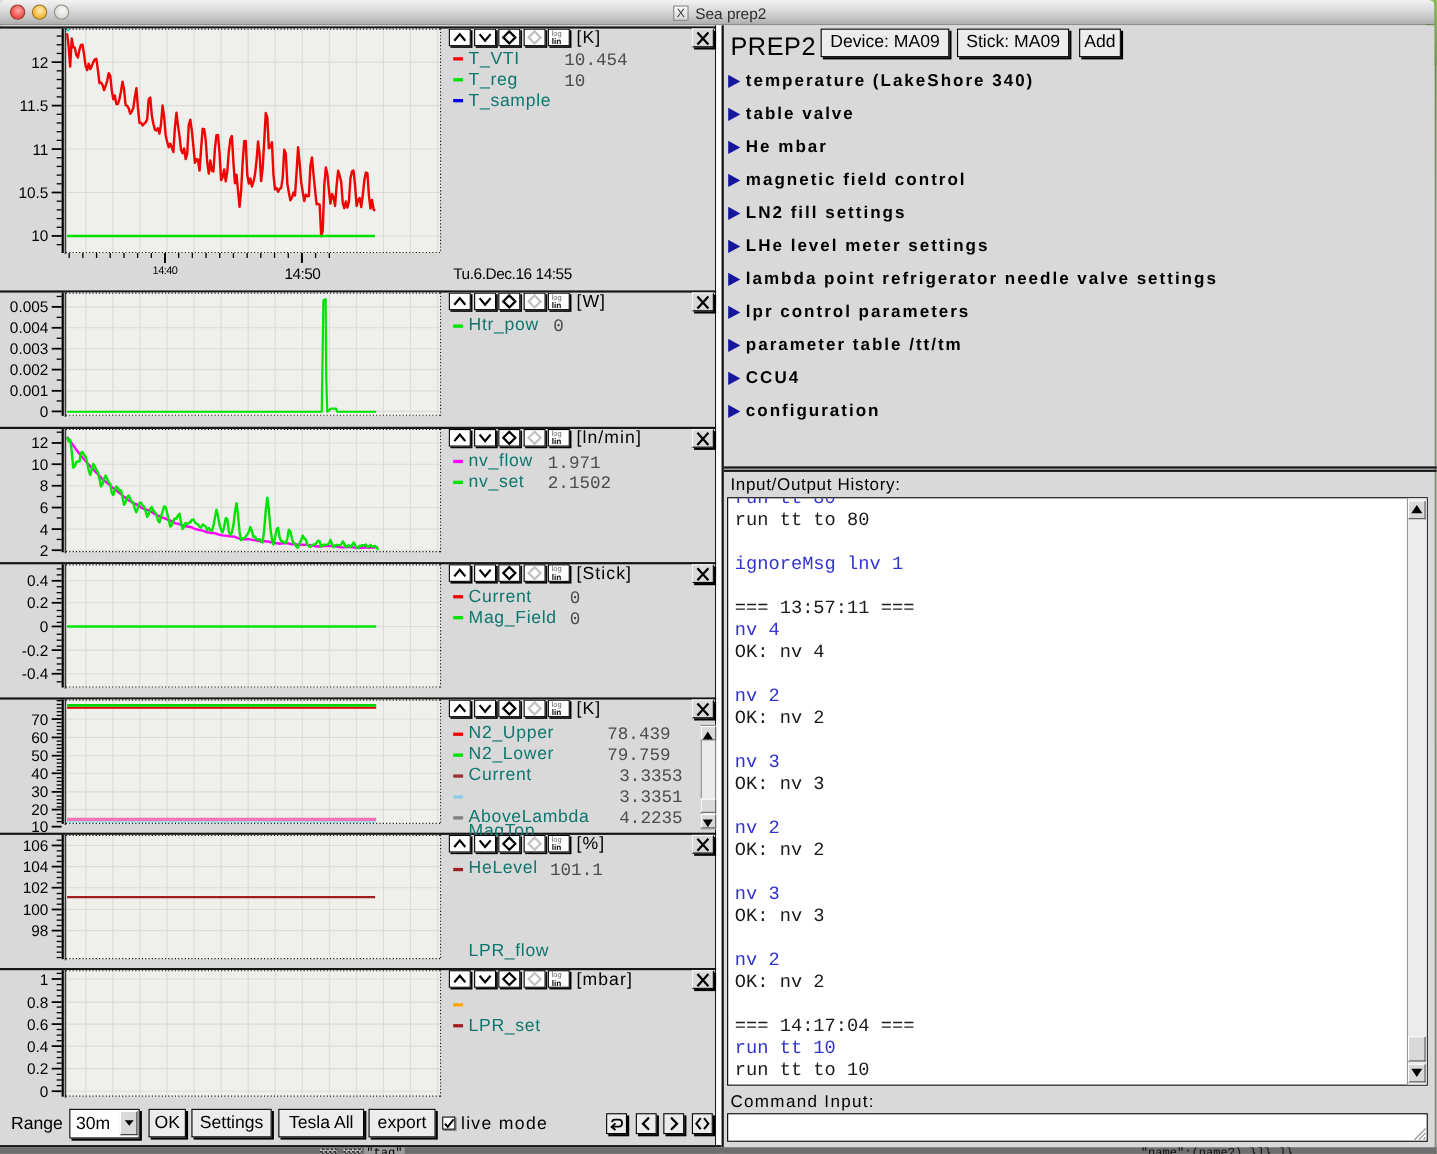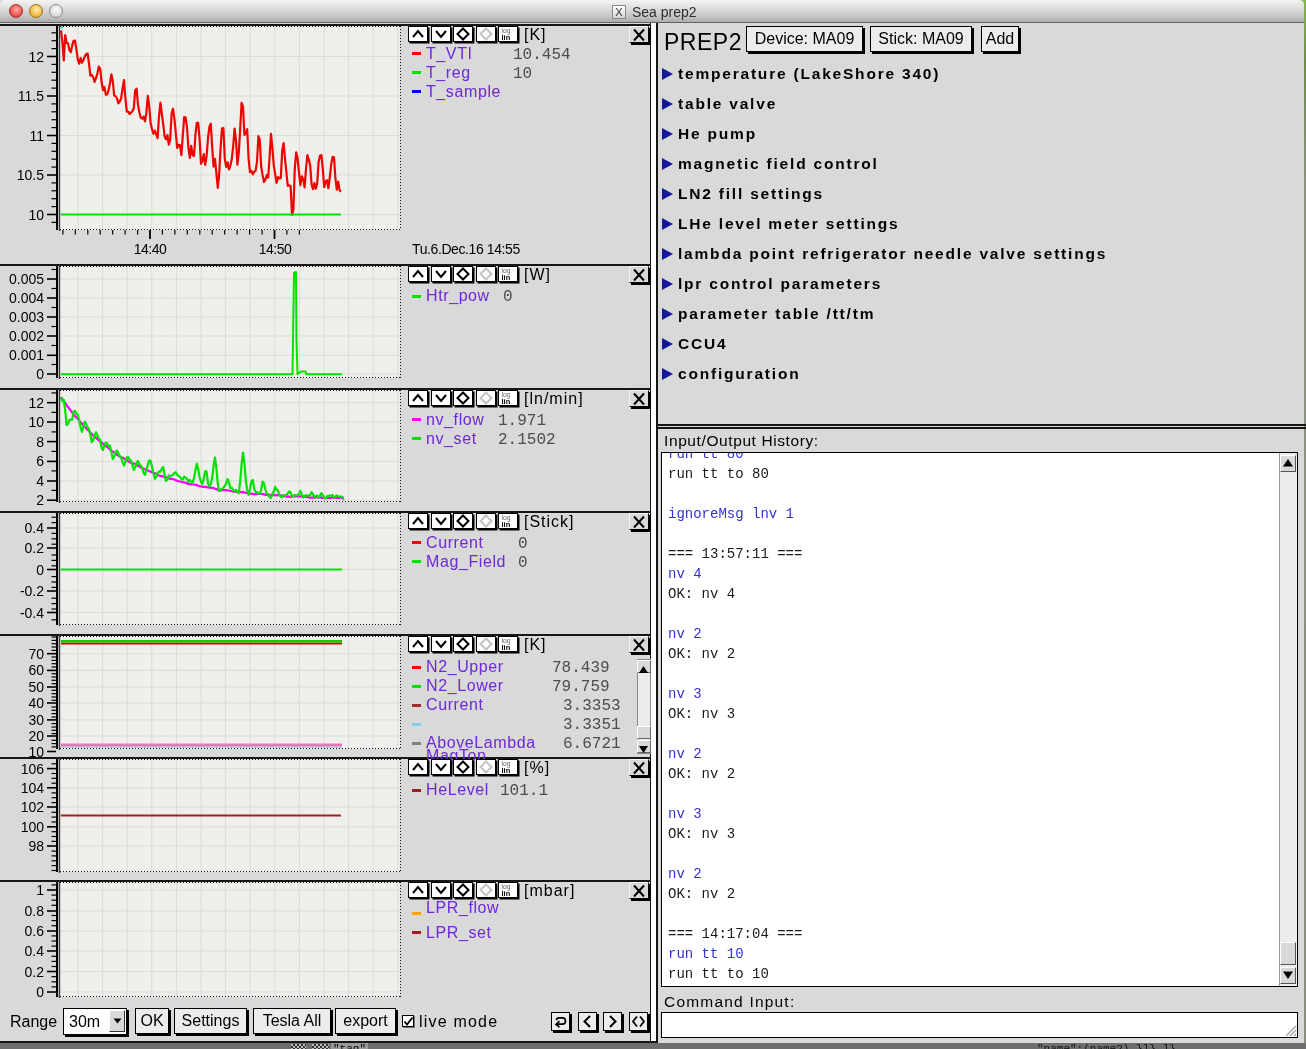--- a/index.html
+++ b/index.html
@@ -1,20 +1,20 @@
 <!DOCTYPE html>
 <html><head><meta charset="utf-8"><style>
 *{margin:0;padding:0;box-sizing:border-box}
 html,body{width:1306px;height:1049px;overflow:hidden;background:#d9d9d9;font-family:"Liberation Sans",sans-serif}
 .abs{position:absolute}
 .tb{position:absolute;width:20px;height:16px;border:1px solid #000;box-shadow:1.5px 1.5px 0 #000;display:flex;align-items:center;justify-content:center}
 .xb{position:absolute;width:20px;height:17px;border:1px solid #000;background:#d9d9d9;box-shadow:2px 2px 0 #000;border-top-color:#f5f5f5;border-left-color:#f5f5f5;display:flex;align-items:center;justify-content:center}
 .unit{position:absolute;font-size:16px;letter-spacing:1px;color:#000}
 .dash{position:absolute;width:9px;height:3px}
-.lname{position:absolute;font-size:16px;letter-spacing:0.6px;color:#6d28d9;white-space:pre}
+.lname{position:absolute;font-size:16px;letter-spacing:0.6px;color:#0f766e;white-space:pre}
 .lval{position:absolute;font-family:"Liberation Mono",monospace;font-size:16px;color:#4d4d4d;white-space:pre}
 .btn{position:absolute;background:#ececec;border:1px solid #000;box-shadow:2px 2px 0 #000;font-size:16px;color:#000;display:flex;align-items:center;justify-content:center;white-space:nowrap}
 .row{position:absolute;font-weight:bold;font-size:15.5px;letter-spacing:1.8px;color:#000;white-space:nowrap}
 .tri{position:absolute;width:0;height:0;border-left:11px solid #16169c;border-top:6.5px solid transparent;border-bottom:6.5px solid transparent}
 .mono{font-family:"Liberation Mono",monospace}
 </style></head><body>
 <div class="abs" style="left:1296px;top:0;width:10px;height:60px;background:linear-gradient(#8fbe5a,#7ba94e)"></div>
 <div class="abs" style="left:1303.5px;top:0;width:2.5px;height:1049px;background:linear-gradient(#86b455 0%,#6f8a4c 6%,#57644299 18%,#515c4199 100%)"></div>
 <div class="abs" style="left:0;top:0;width:1304px;height:23px;background:linear-gradient(#f3f3f3 0%,#dcdcdc 40%,#c4c4c4 75%,#adadad 100%);border-bottom:1px solid #636363;border-radius:5px 5px 0 0"></div>
 <div class="abs" style="left:0;top:0;width:8px;height:8px;background:#8a8a8a;z-index:-1"></div>
@@ -430,21 +430,21 @@
     <line x1="51.5" y1="976.7" x2="56" y2="976.7" stroke="#000" stroke-width="1.2"></line>
     <line x1="51.5" y1="981.8" x2="56" y2="981.8" stroke="#000" stroke-width="1.2"></line>
     <line x1="51.5" y1="986.9" x2="56" y2="986.9" stroke="#000" stroke-width="1.2"></line>
     <text x="44" y="895.0" text-anchor="end" font-size="14" letter-spacing="0" fill="#000" font-family="Liberation Sans, sans-serif">1</text>
     <text x="44" y="916.0" text-anchor="end" font-size="14" letter-spacing="0" fill="#000" font-family="Liberation Sans, sans-serif">0.8</text>
     <text x="44" y="936.0" text-anchor="end" font-size="14" letter-spacing="0" fill="#000" font-family="Liberation Sans, sans-serif">0.6</text>
     <text x="44" y="956.0" text-anchor="end" font-size="14" letter-spacing="0" fill="#000" font-family="Liberation Sans, sans-serif">0.4</text>
     <text x="44" y="976.5" text-anchor="end" font-size="14" letter-spacing="0" fill="#000" font-family="Liberation Sans, sans-serif">0.2</text>
     <text x="44" y="997.0" text-anchor="end" font-size="14" letter-spacing="0" fill="#000" font-family="Liberation Sans, sans-serif">0</text>
   </svg>
-<div class="abs" style="left:120px;top:241px;width:60px;text-align:center;font-size:14px;letter-spacing:-0.5px">14:40</div>
+<div class="abs" style="left:120px;top:241px;width:60px;text-align:center;font-size:10px;letter-spacing:-0.5px">14:40</div>
 <div class="abs" style="left:245px;top:241px;width:60px;text-align:center;font-size:14px;letter-spacing:-0.5px">14:50</div>
 <div class="abs" style="left:412px;top:241px;font-size:14px;letter-spacing:-0.4px">Tu.6.Dec.16 14:55</div>
 <div class="tb" style="left:408px;top:26px;background:#fff">
     <svg width="18" height="16" viewBox="0 0 18 16">
       <path d="M4 11 L9 5 L14 11" fill="none" stroke="#000" stroke-width="2"></path>
     </svg>
   </div>
 <div class="tb" style="left:430.5px;top:26px;background:#fff">
     <svg width="18" height="16" viewBox="0 0 18 16">
       <path d="M4 5 L9 11 L14 5" fill="none" stroke="#000" stroke-width="2"></path>
@@ -630,21 +630,21 @@
 <div class="lname" style="left:426px;top:677px">N2_Lower</div>
 <div class="lval" style="left:552px;top:678px">79.759</div>
 <div class="dash" style="left:412px;top:703.5px;background:#a03030"></div>
 <div class="lname" style="left:426px;top:696px">Current</div>
 <div class="lval" style="left:563px;top:697px">3.3353</div>
 <div class="dash" style="left:412px;top:722.5px;background:#87ceeb"></div>
 <div class="lname" style="left:426px;top:747px">MagTop</div>
 <div class="lval" style="left:563px;top:716px">3.3351</div>
 <div class="dash" style="left:412px;top:741.5px;background:#808080"></div>
 <div class="lname" style="left:426px;top:734px">AboveLambda</div>
-<div class="lval" style="left:563px;top:735px">6.6721</div>
+<div class="lval" style="left:563px;top:735px">4.2235</div>
 <div class="abs" style="left:637px;top:659px;width:14px;height:95px;background:#ebebeb;border:1px solid #888"></div>
 <div class="abs" style="left:637px;top:660px;width:14px;height:13px;background:#d9d9d9;border:1px solid #666;border-top-color:#fff;border-left-color:#fff"><svg width="11" height="11" viewBox="0 0 11 11">
       <path d="M5.5 2 L10 9 L1 9 Z" fill="#000"></path>
     </svg></div>
 <div class="abs" style="left:637px;top:740px;width:14px;height:13px;background:#d9d9d9;border:1px solid #666;border-top-color:#fff;border-left-color:#fff"><svg width="11" height="11" viewBox="0 0 11 11">
       <path d="M1 2 L10 2 L5.5 9 Z" fill="#000"></path>
     </svg></div>
 <div class="abs" style="left:637px;top:726px;width:14px;height:13px;background:#d9d9d9;border:1px solid #666;border-top-color:#fff;border-left-color:#fff"></div>
 <div class="tb" style="left:408px;top:759px;background:#fff">
     <svg width="18" height="16" viewBox="0 0 18 16">
@@ -707,21 +707,21 @@
       <text x="2.5" y="14" font-size="7.5" font-weight="bold" font-family="Liberation Sans" fill="#000">lin</text>
     </svg>
   </div>
 <div class="unit" style="left:524px;top:882px">[mbar]</div>
 <div class="xb" style="left:629px;top:882px">
     <svg width="18" height="16" viewBox="0 0 18 16">
       <path d="M4 2.5 L14 13.5 M14 2.5 L4 13.5" stroke="#000" stroke-width="2" fill="none"></path>
     </svg>
   </div>
 <div class="dash" style="left:412px;top:912.0px;background:#ffa500"></div>
-<div class="lname" style="left:426px;top:899px">LPR_flow</div>
+<div class="lname" style="left:426px;top:856px">LPR_flow</div>
 <div class="dash" style="left:412px;top:931.0px;background:#a02020"></div>
 <div class="lname" style="left:426px;top:923.5px">LPR_set</div>
 <div class="abs" style="left:10px;top:1013px;font-size:16px">Range</div>
 <div class="abs" style="left:63px;top:1008px;width:64px;height:27px;background:#fff;border:1.5px solid #000;box-shadow:2px 2px 0 #000"></div>
 <div class="abs" style="left:69px;top:1013px;font-size:16px">30m</div>
 <div class="abs" style="left:109px;top:1010px;width:16px;height:22px;background:#d9d9d9;border:1px solid #333;border-top-color:#fdfdfd;border-left-color:#fdfdfd"></div>
 <svg class="abs" style="left:112px;top:1017px" width="11" height="8">
     <path d="M1.5 1.5 L9.5 1.5 L5.5 6.5 Z" fill="#000"></path>
   </svg>
 <div class="btn" style="left:135px;top:1008px;width:34px;height:26px">OK</div>
@@ -758,42 +758,42 @@
 <div class="abs" style="left:656px;top:23px;width:648px;height:1020px;background:#d9d9d9;border-left:2px solid #161616"></div>
 <div class="abs" style="left:664px;top:29px;font-size:23px;letter-spacing:0.5px;color:#000">PREP2</div>
 <div class="btn" style="left:746px;top:26px;width:117px;height:26px">Device: MA09</div>
 <div class="btn" style="left:870px;top:26px;width:102px;height:26px">Stick: MA09</div>
 <div class="btn" style="left:981px;top:26px;width:38px;height:26px">Add</div>
 <div class="tri" style="left:662px;top:67.5px"></div>
 <div class="row" style="left:678px;top:65px">temperature (LakeShore 340)</div>
 <div class="tri" style="left:662px;top:97.5px"></div>
 <div class="row" style="left:678px;top:95px">table valve</div>
 <div class="tri" style="left:662px;top:127.5px"></div>
-<div class="row" style="left:678px;top:125px">He pump</div>
+<div class="row" style="left:678px;top:125px">He mbar</div>
 <div class="tri" style="left:662px;top:157.5px"></div>
 <div class="row" style="left:678px;top:155px">magnetic field control</div>
 <div class="tri" style="left:662px;top:187.5px"></div>
 <div class="row" style="left:678px;top:185px">LN2 fill settings</div>
 <div class="tri" style="left:662px;top:217.5px"></div>
 <div class="row" style="left:678px;top:215px">LHe level meter settings</div>
 <div class="tri" style="left:662px;top:247.5px"></div>
 <div class="row" style="left:678px;top:245px">lambda point refrigerator needle valve settings</div>
 <div class="tri" style="left:662px;top:277.5px"></div>
 <div class="row" style="left:678px;top:275px">lpr control parameters</div>
 <div class="tri" style="left:662px;top:307.5px"></div>
 <div class="row" style="left:678px;top:305px">parameter table /tt/tm</div>
 <div class="tri" style="left:662px;top:337.5px"></div>
 <div class="row" style="left:678px;top:335px">CCU4</div>
 <div class="tri" style="left:662px;top:367.5px"></div>
 <div class="row" style="left:678px;top:365px">configuration</div>
 <div class="abs" style="left:658px;top:424px;width:648px;height:2px;background:#161616"></div>
 <div class="abs" style="left:658px;top:427px;width:648px;height:1.5px;background:#161616"></div>
 <div class="abs" style="left:664px;top:432px;font-size:15.5px;letter-spacing:0.6px">Input/Output History:</div>
 <div class="abs" style="left:661px;top:452px;width:637px;height:535px;background:#fff;border:1px solid #000;overflow:hidden">
-    <div class="mono" style="position:absolute;left:6px;top:-9px;font-size:14px;line-height:20px;white-space:pre"><span style="color:#3232cd">run tt 80</span>
+    <div class="mono" style="position:absolute;left:6px;top:-9px;font-size:17px;line-height:20px;white-space:pre"><span style="color:#3232cd">run tt 80</span>
 <span style="color:#1a1a1a">run tt to 80</span>
 <span style="color:#1a1a1a"> </span>
 <span style="color:#3232cd">ignoreMsg lnv 1</span>
 <span style="color:#1a1a1a"> </span>
 <span style="color:#1a1a1a">=== 13:57:11 ===</span>
 <span style="color:#3232cd">nv 4</span>
 <span style="color:#1a1a1a">OK: nv 4</span>
 <span style="color:#1a1a1a"> </span>
 <span style="color:#3232cd">nv 2</span>
 <span style="color:#1a1a1a">OK: nv 2</span>

